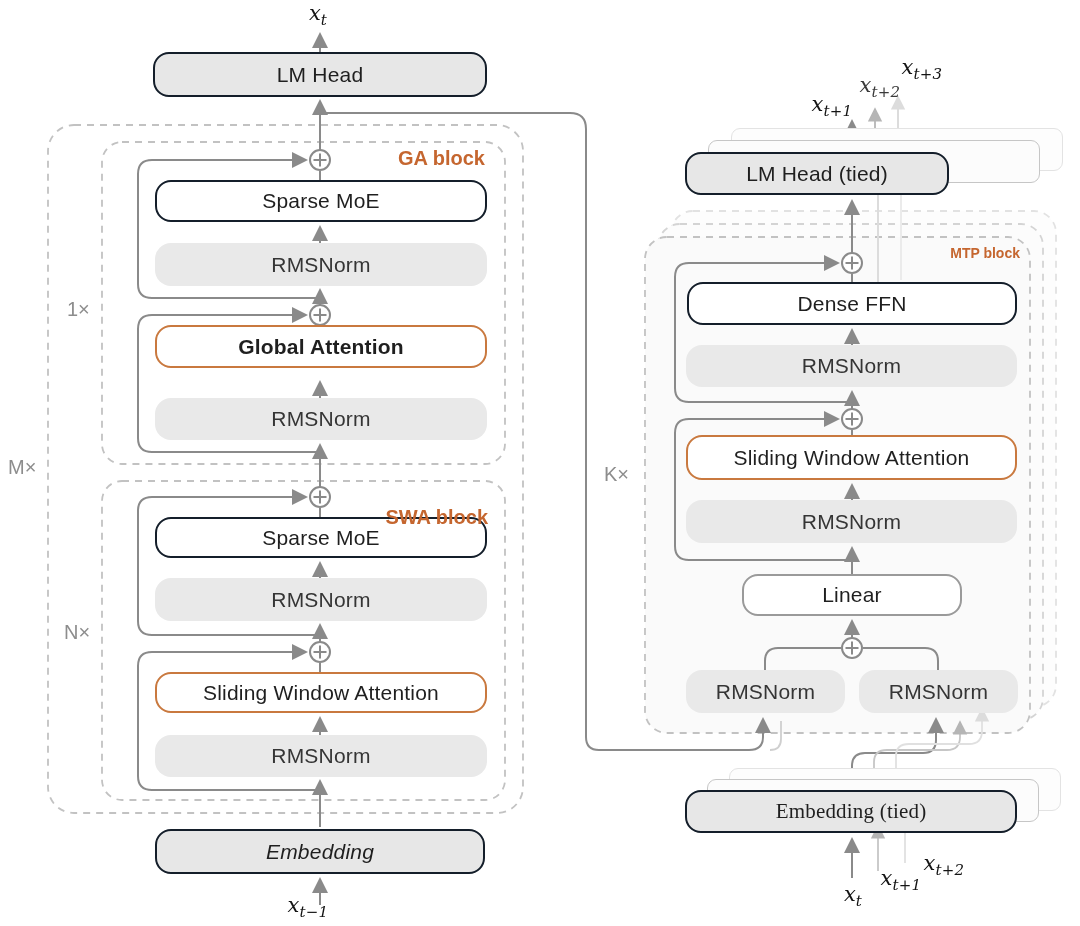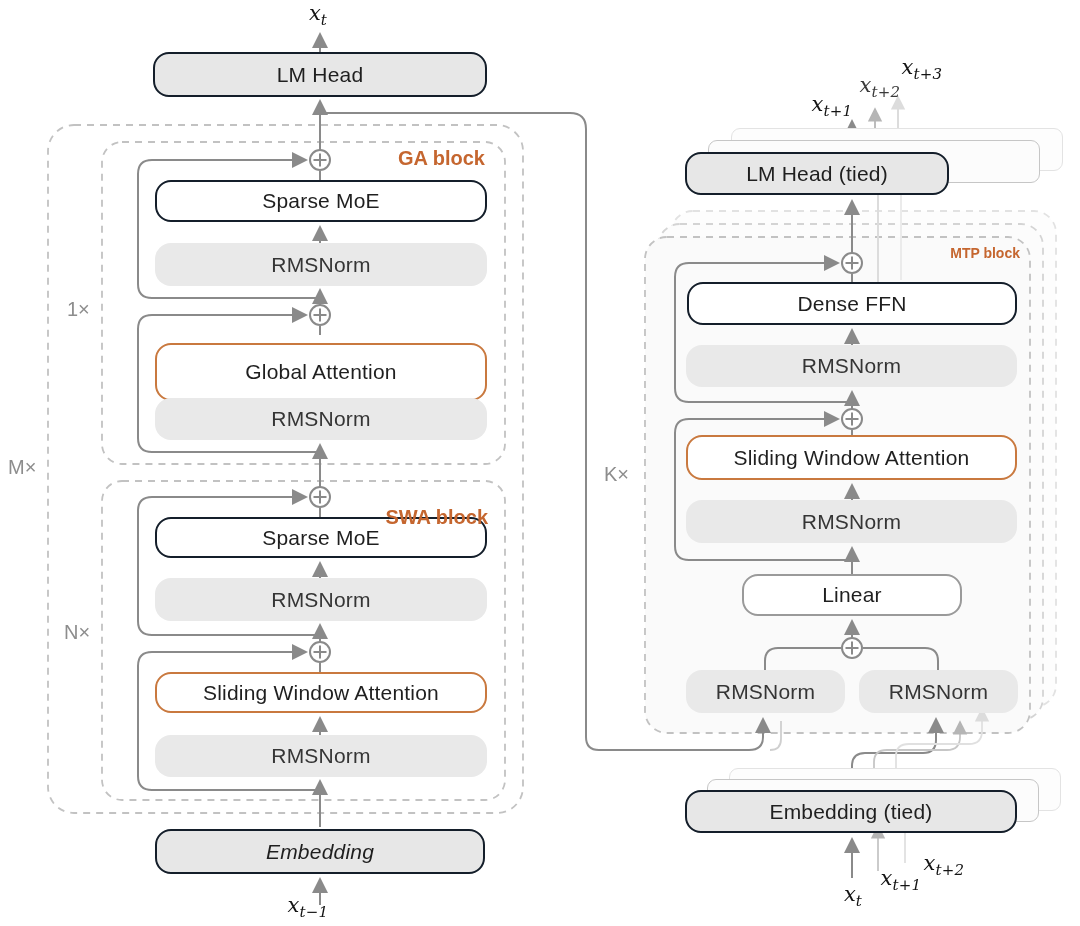--- a/index.html
+++ b/index.html
@@ -148,41 +148,41 @@
 
   <div class="ghost-box ghost2" style="left:731px;top:128px;width:332px;height:43px;"></div>
   <div class="ghost-box ghost1" style="left:708px;top:140px;width:332px;height:43px;"></div>
   <div class="ghost-box ghost2" style="left:729px;top:768px;width:332px;height:43px;"></div>
   <div class="ghost-box ghost1" style="left:707px;top:779px;width:332px;height:43px;"></div>
 
   <div class="box box-dark-gray" style="left:153px;top:52px;width:334px;height:45px;">LM Head</div>
 
   <div class="box box-white-dark" style="left:155px;top:180px;width:332px;height:42px;">Sparse MoE</div>
   <div class="box box-gray" style="left:155px;top:243px;width:332px;height:43px;">RMSNorm</div>
-  <div class="box box-white-orange" style="left:155px;top:343px;width:332px;height:58px;">Global Attention</div>
+  <div class="box box-white-orange" style="left:155px;top:325px;width:332px;height:43px;font-weight:bold;">Global Attention</div>
   <div class="box box-gray" style="left:155px;top:398px;width:332px;height:42px;">RMSNorm</div>
 
   <div class="box box-white-dark" style="left:155px;top:517px;width:332px;height:41px;">Sparse MoE</div>
   <div class="box box-gray" style="left:155px;top:578px;width:332px;height:43px;">RMSNorm</div>
   <div class="box box-white-orange" style="left:155px;top:672px;width:332px;height:41px;">Sliding Window Attention</div>
   <div class="box box-gray" style="left:155px;top:735px;width:332px;height:42px;">RMSNorm</div>
 
   <div class="box box-dark-gray" style="left:155px;top:829px;width:330px;height:45px;font-style:italic;">Embedding</div>
 
   <div class="box box-dark-gray" style="left:685px;top:152px;width:264px;height:43px;">LM Head (tied)</div>
 
   <div class="box box-white-dark" style="left:687px;top:282px;width:330px;height:43px;">Dense FFN</div>
   <div class="box box-gray" style="left:686px;top:345px;width:331px;height:42px;">RMSNorm</div>
   <div class="box box-white-orange" style="left:686px;top:435px;width:331px;height:45px;">Sliding Window Attention</div>
   <div class="box box-gray" style="left:686px;top:500px;width:331px;height:43px;">RMSNorm</div>
   <div class="box box-white-gray" style="left:742px;top:574px;width:220px;height:42px;">Linear</div>
   <div class="box box-gray" style="left:686px;top:670px;width:159px;height:43px;">RMSNorm</div>
   <div class="box box-gray" style="left:859px;top:670px;width:159px;height:43px;">RMSNorm</div>
 
-  <div class="box box-dark-gray" style="left:685px;top:790px;width:332px;height:43px;">Embedding (tied)</div>
+  <div class="box box-dark-gray" style="left:685px;top:790px;width:332px;height:43px;font-family:Liberation Serif, serif;">Embedding (tied)</div>
 
   <div class="block-label" style="right:595px;top:147px;">GA block</div>
   <div class="block-label" style="right:592px;top:485px;margin-top:21px;">SWA block</div>
   <div class="block-label" style="right:60px;top:245px;font-size:14px;margin-left:17px;">MTP block</div>
 
   <div class="mult-label" style="left:67px;top:298px;">1×</div>
   <div class="mult-label" style="left:8px;top:456px;">M×</div>
   <div class="mult-label" style="left:64px;top:621px;">N×</div>
   <div class="mult-label" style="left:604px;top:463px;">K×</div>
 

